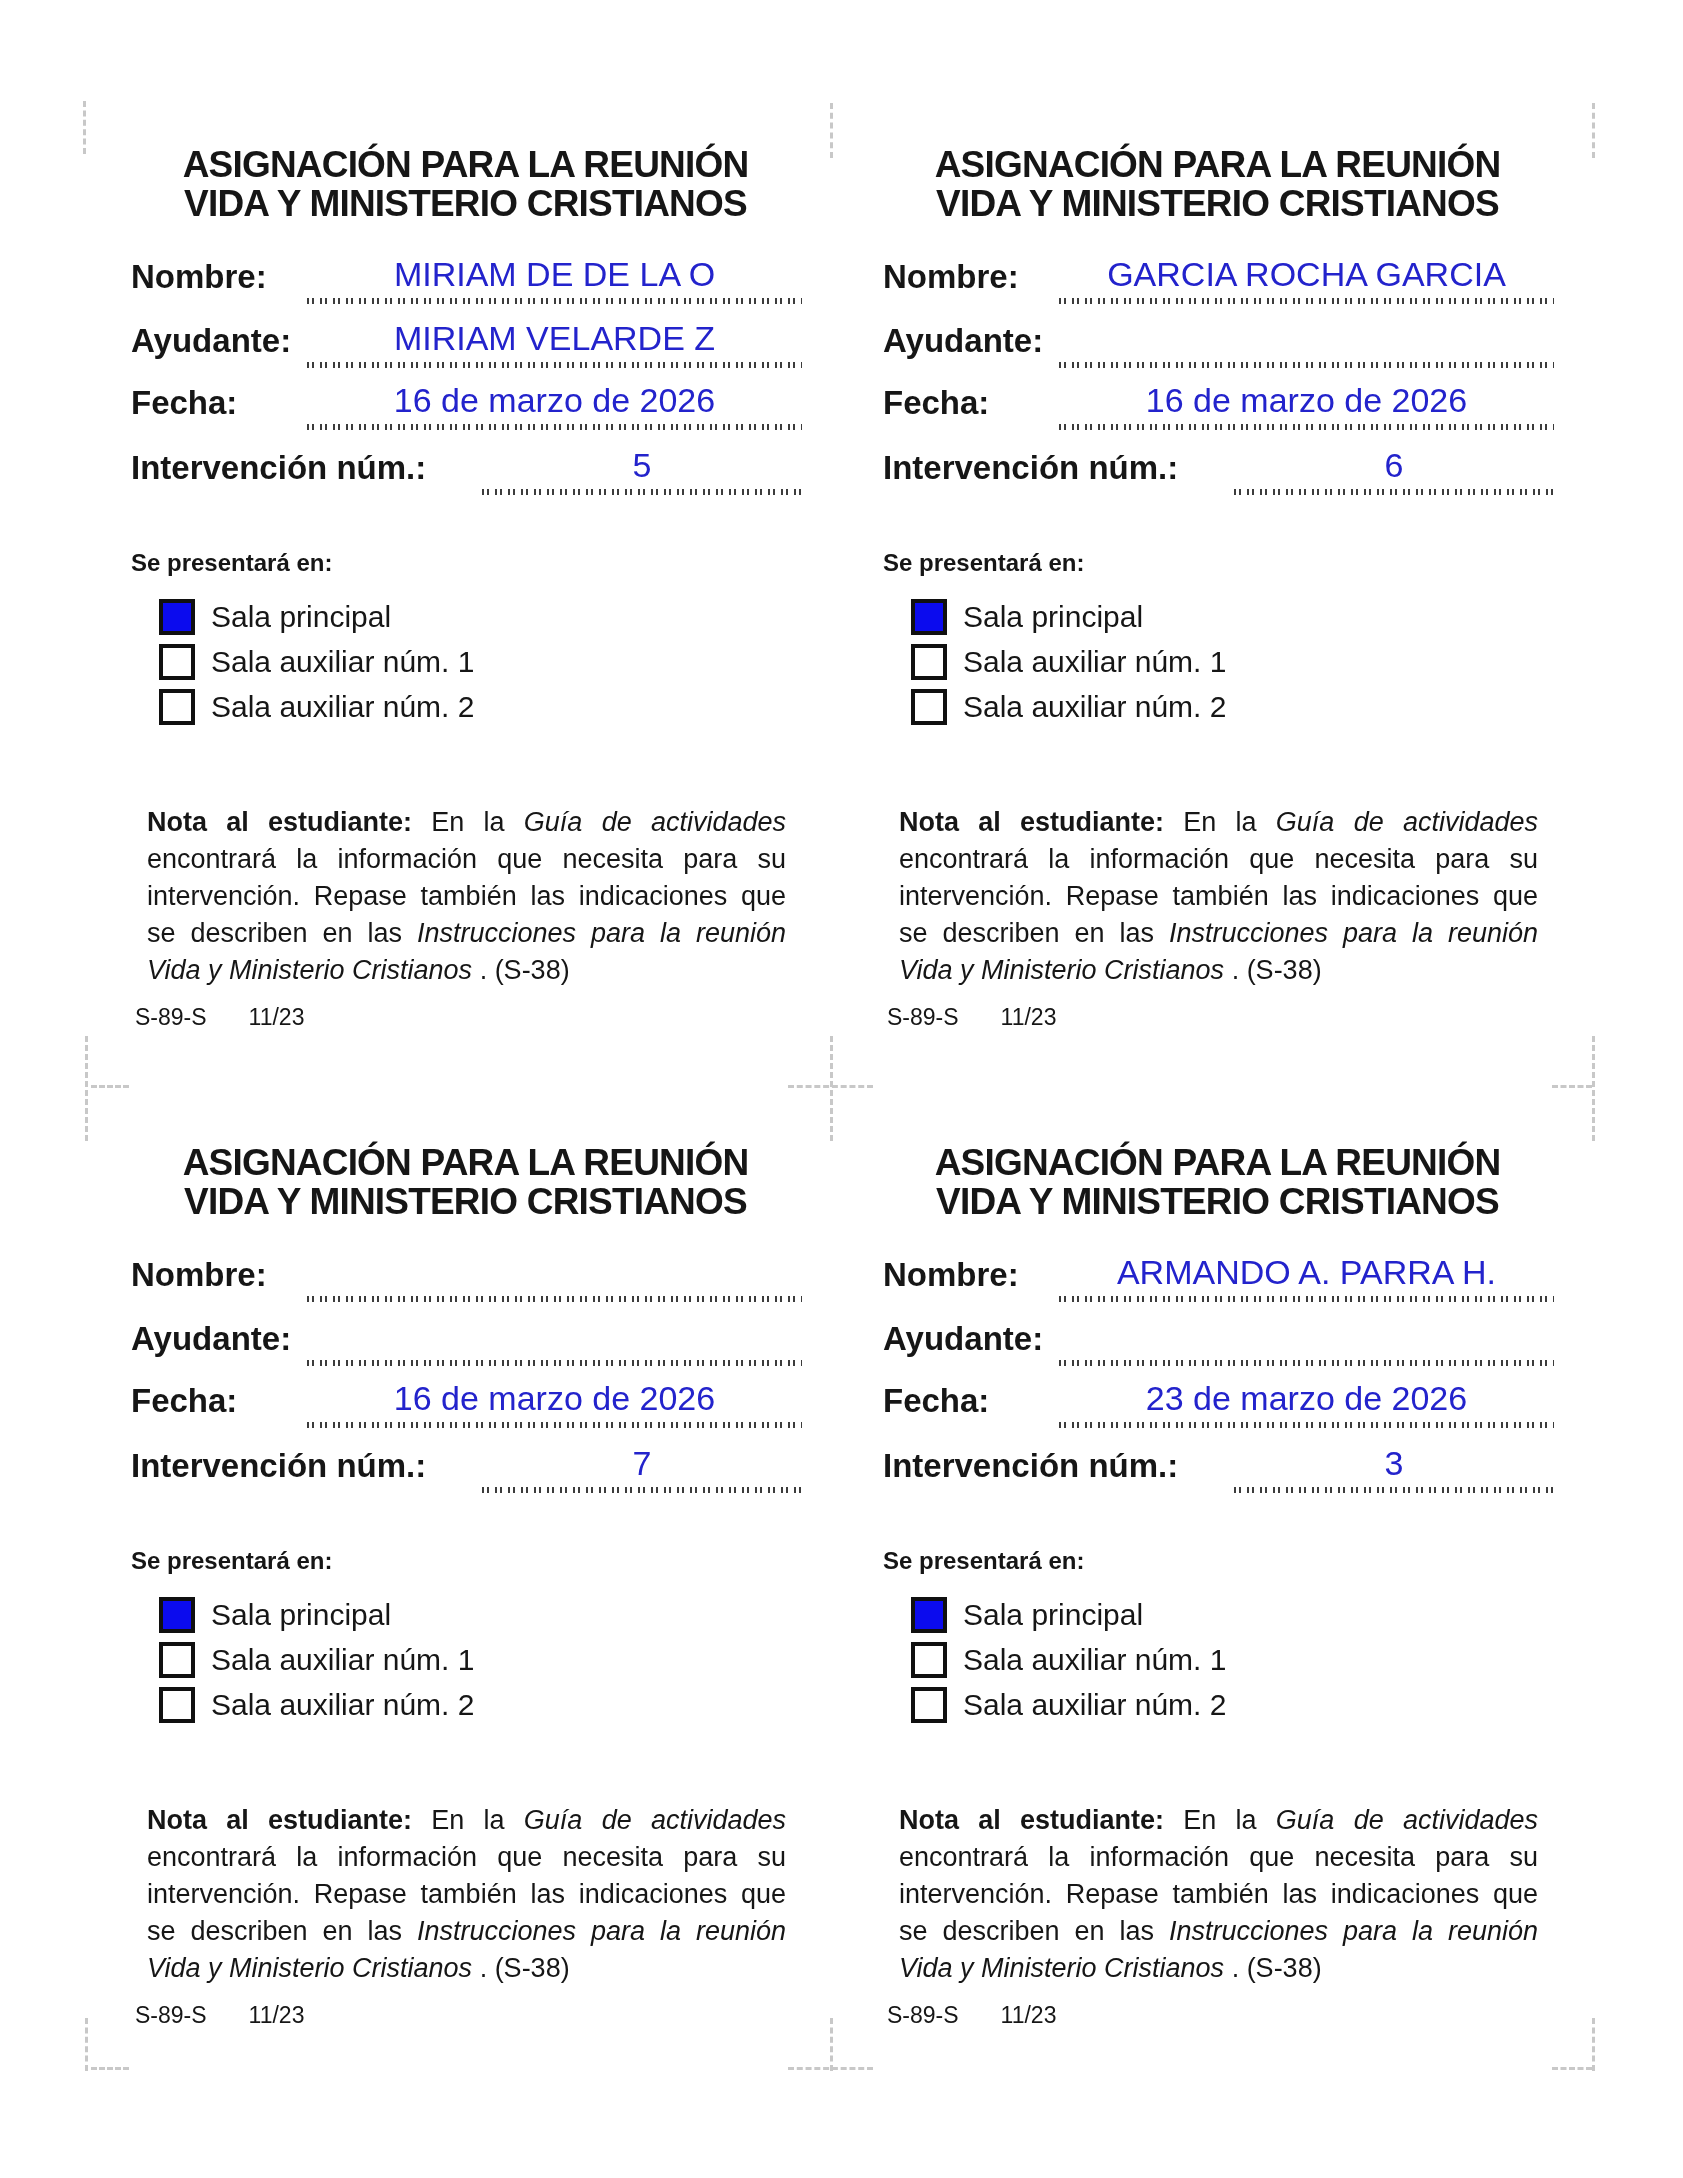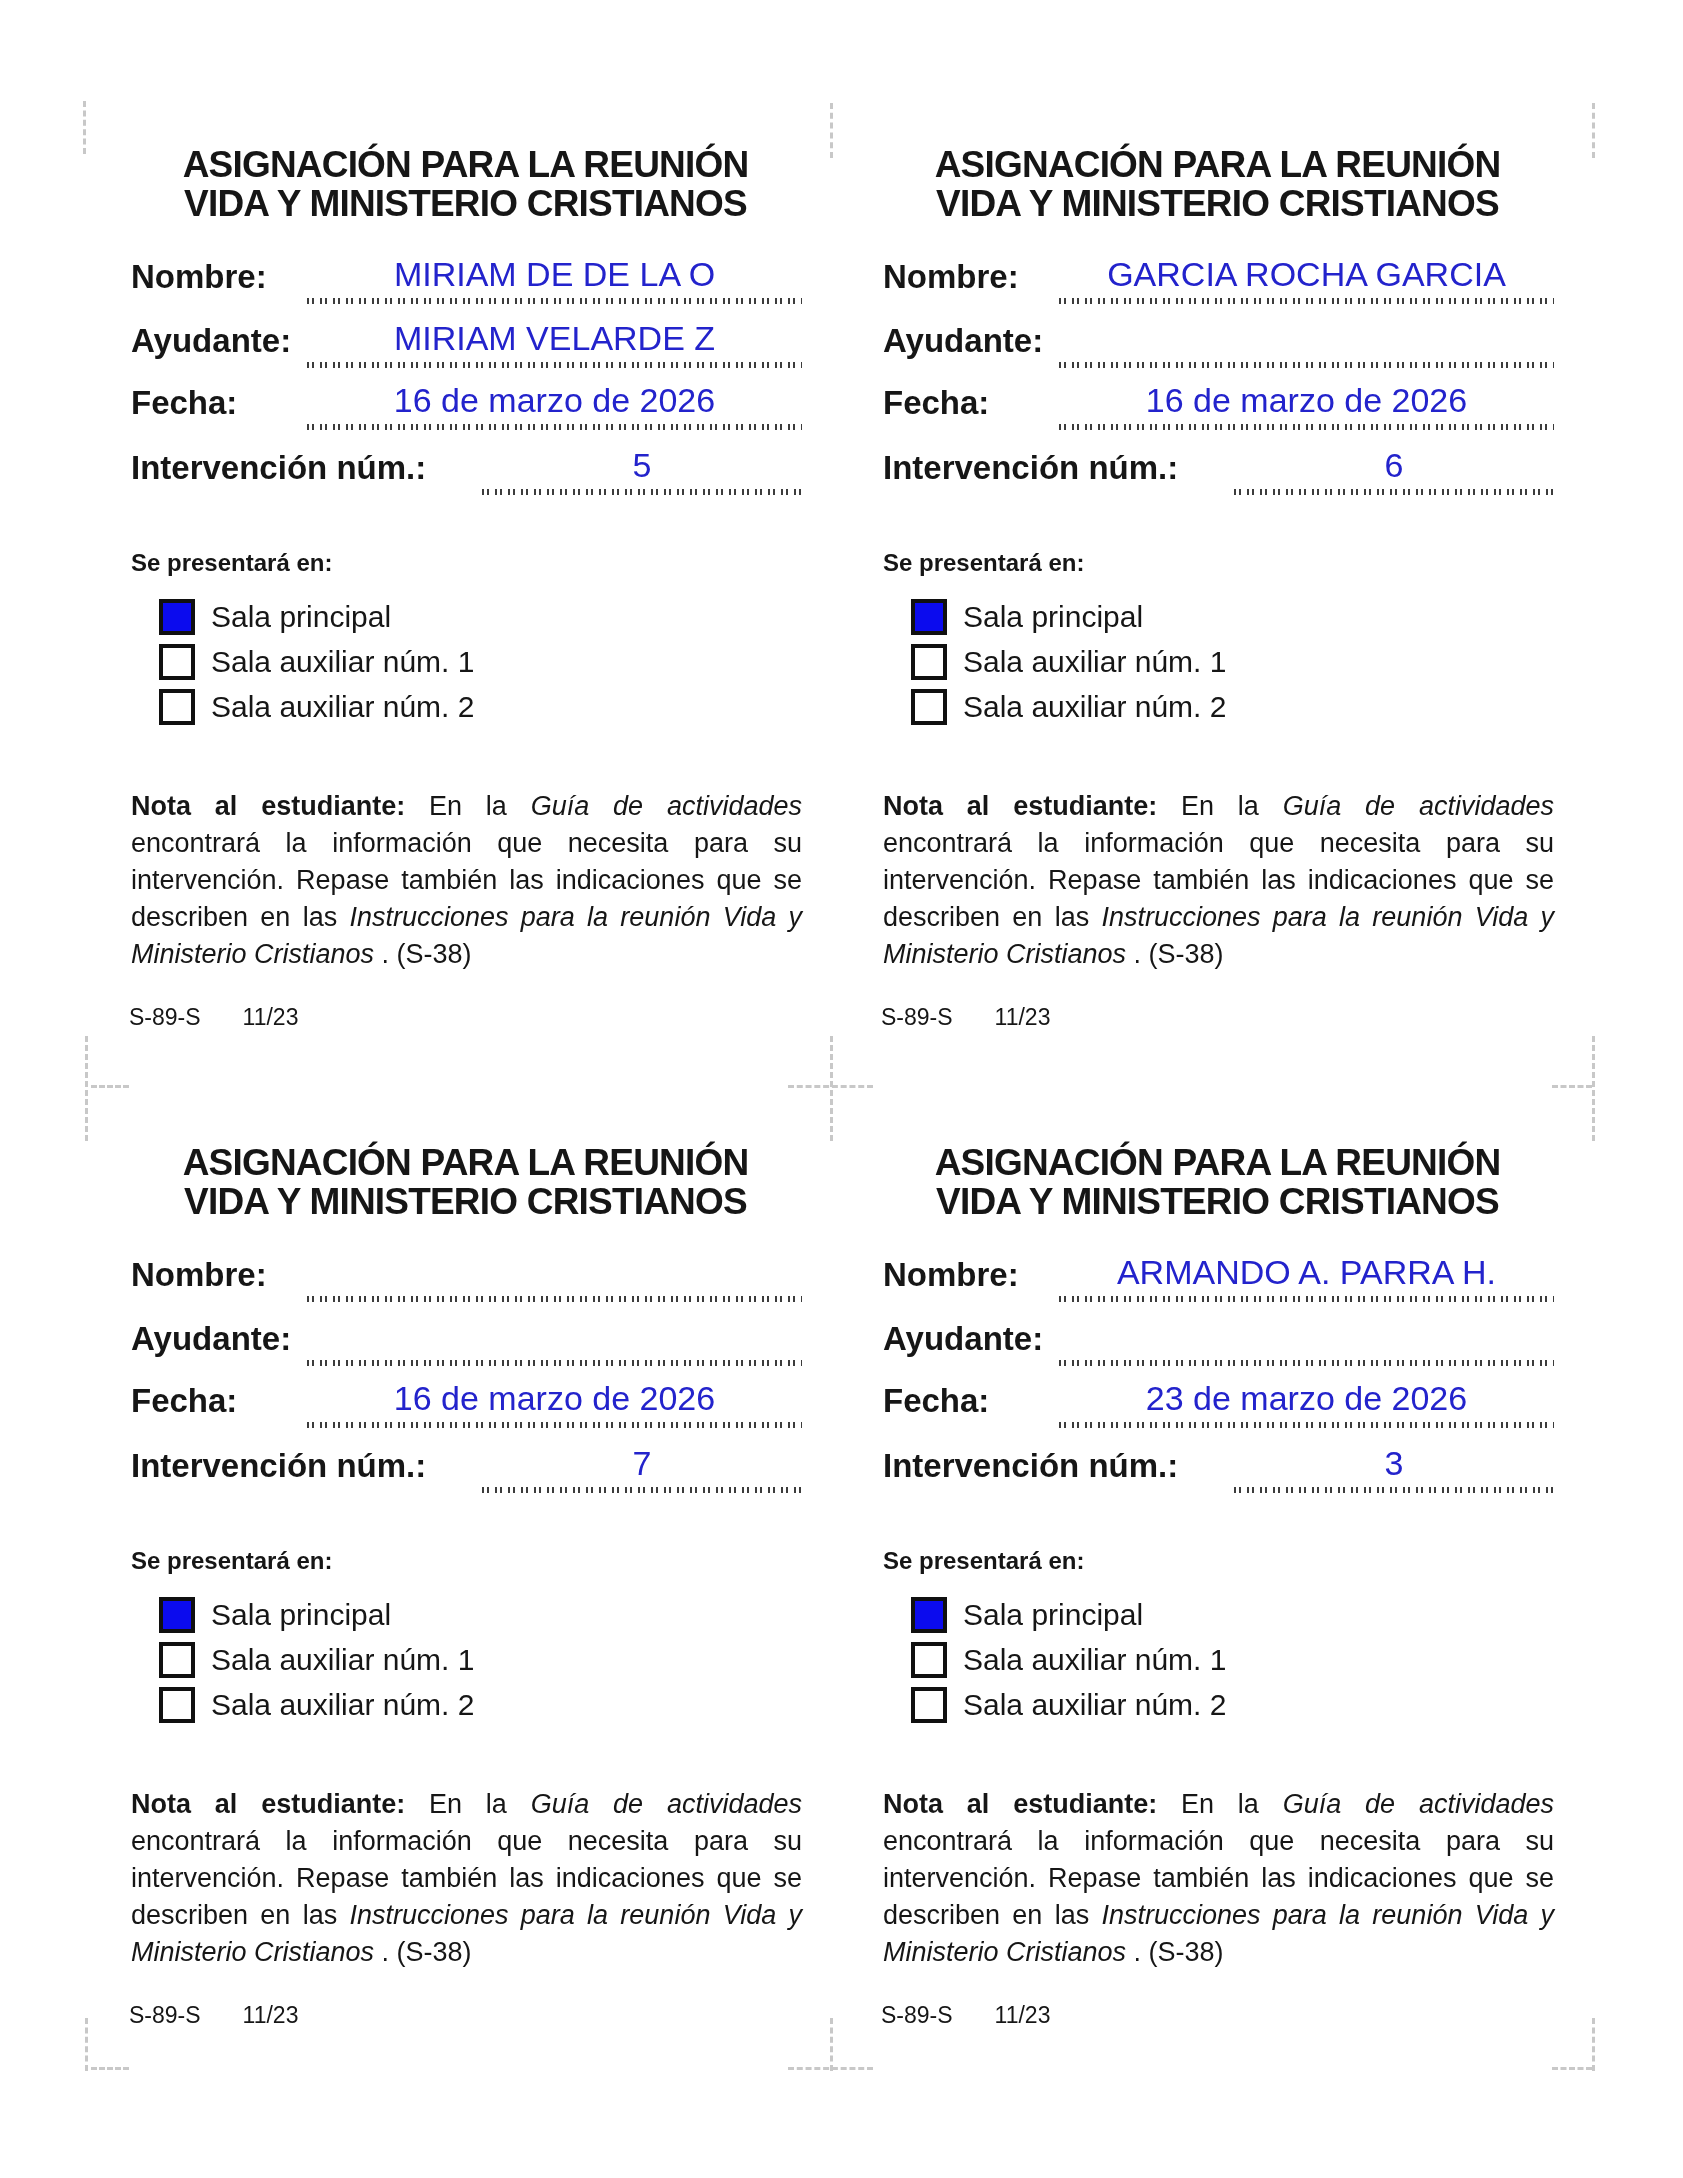--- a/index.html
+++ b/index.html
@@ -37,25 +37,25 @@
   .sp-heading{position:absolute;top:450px;left:2px;font-weight:bold;font-size:24px;}
   .rooms{position:absolute;top:495px;left:30px;right:0;}
   .room{display:flex;align-items:center;height:45px;}
   .box{
     width:28px;height:28px;border:4px solid #101010;background:#ffffff;
     margin-right:16px;flex:none;box-sizing:content-box;
   }
   .box.checked{background:var(--checkbox_fill);}
   .room-label{font-size:30px;}
   .note{
-    position:absolute;top:689px;left:2px;right:0;margin:0;
+    position:absolute;top:689px;left:2px;right:0;margin:16px;
     font-size:27px;line-height:37px;text-align:justify;
   }
   .note i{font-style:italic;}
-  .slip-footer{position:absolute;top:905px;left:0;font-size:23px;}
+  .slip-footer{position:absolute;top:905px;left:6px;font-size:23px;}
   .slip-footer .fver{margin-left:42px;}
   .mark-v{position:absolute;width:0;border-left:3px dashed var(--crop_mark);}
   .mark-h{position:absolute;height:0;border-top:3px dashed var(--crop_mark);}
 </style>
 </head>
 <body>
 
 <section class="slip" style="left:129px;top:99px;">
   <header class="slip-title">
     <div>ASIGNACIÓN PARA LA REUNIÓN</div>

